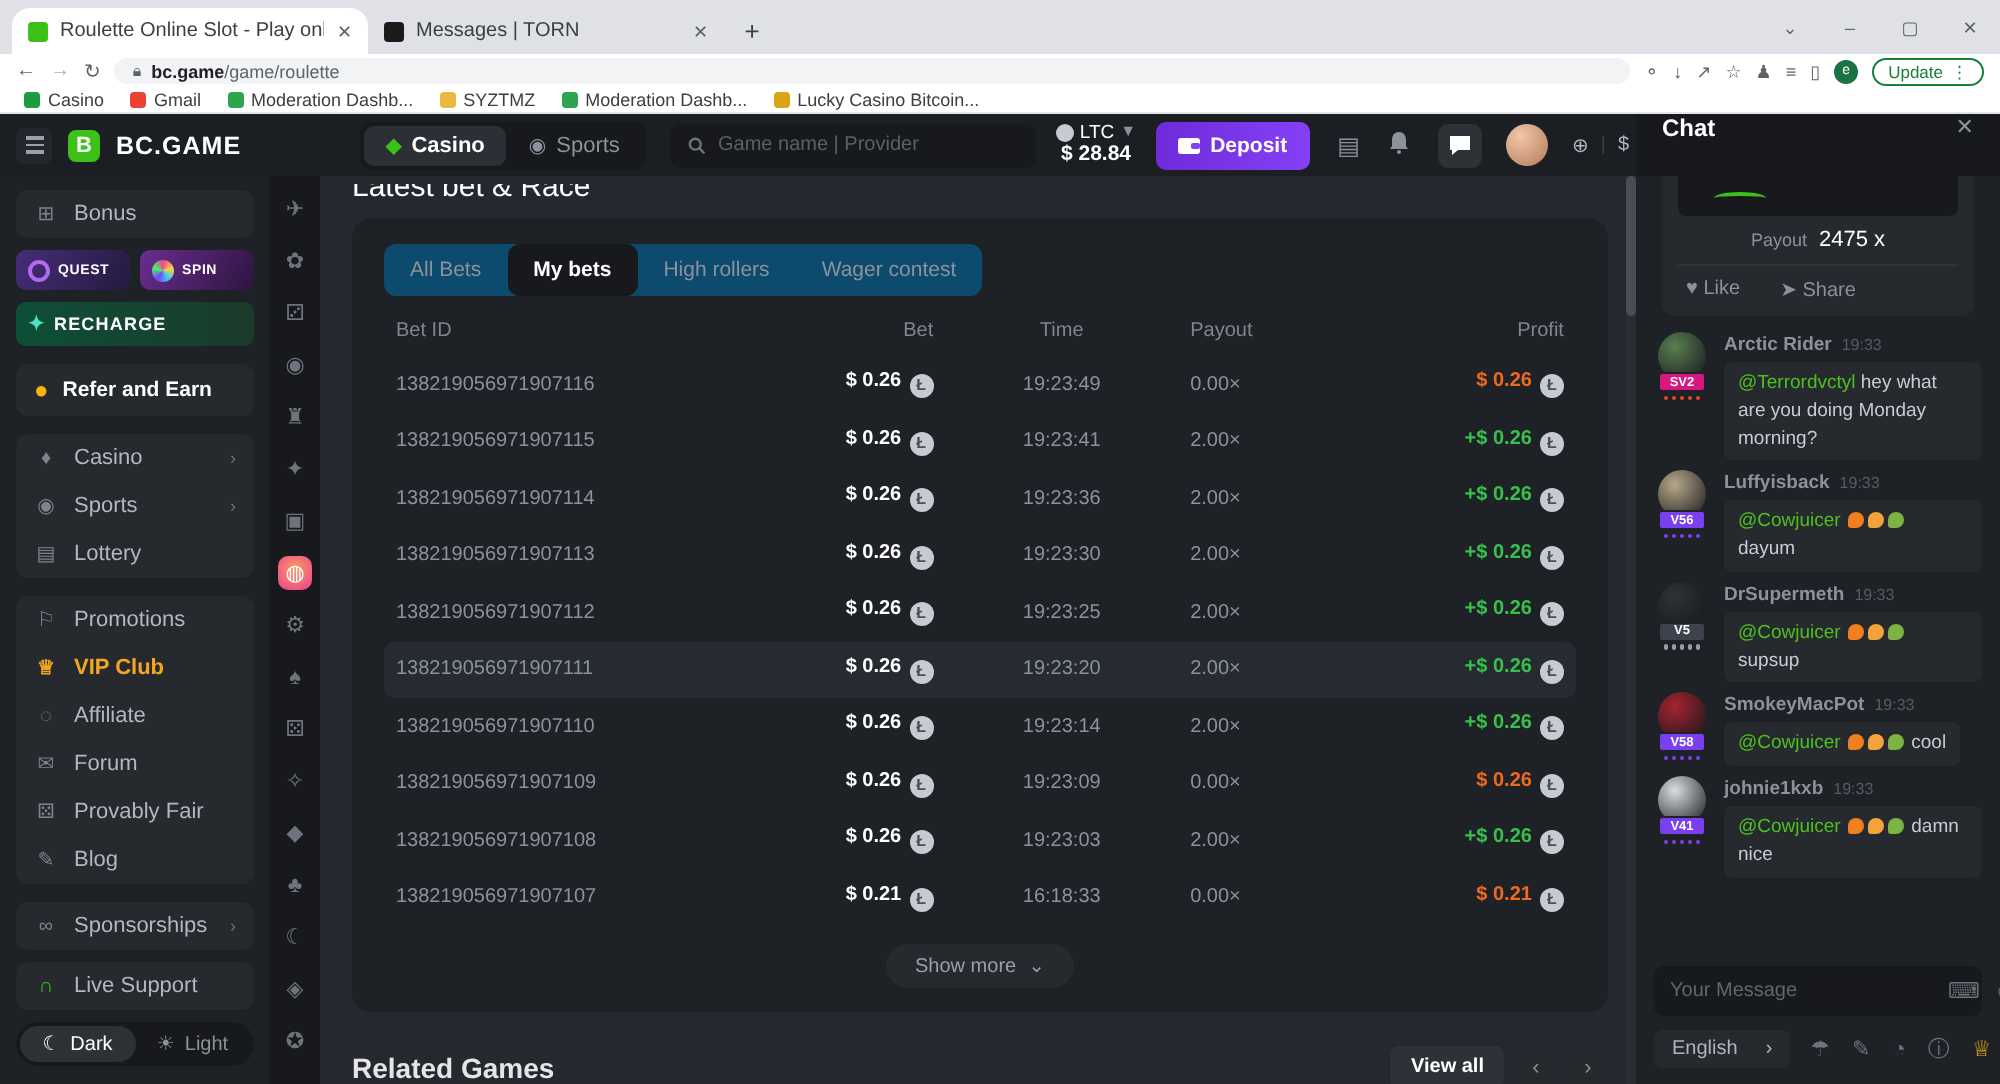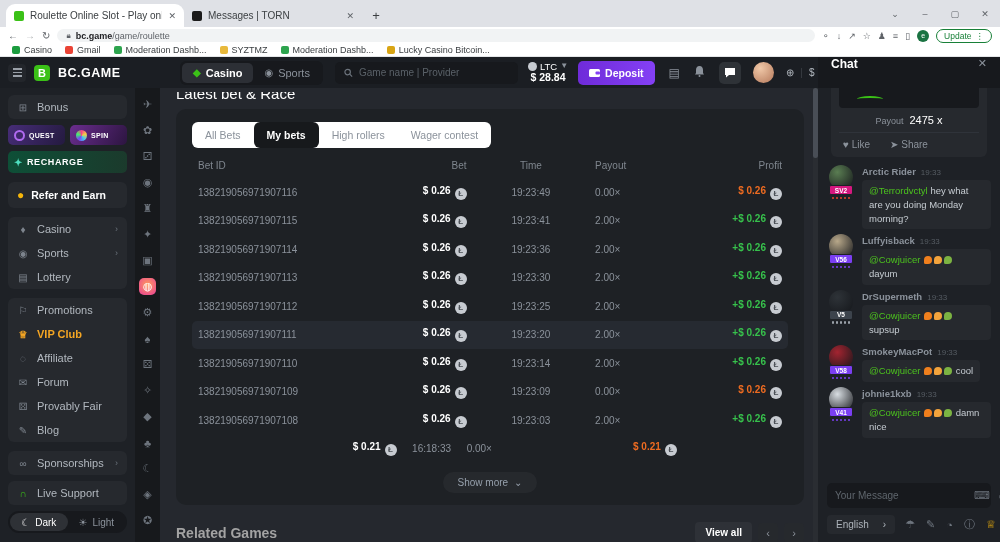--- a/index.html
+++ b/index.html
@@ -89,37 +89,37 @@
   .vip { color:#f5a623 !important; font-weight:bold; }
   .green-ic { color:#3bc117 !important; }
   .theme-toggle { display:flex; background:#17191d; border-radius:13px; padding:2px; margin-top:3px; }
   .theme-half { flex:1; height:18px; display:flex; align-items:center; justify-content:center; gap:5px; font-size:10px; color:#8b929b; border-radius:11px; }
   .theme-half.active { background:#2e3136; color:#fff; }
 
   
   .clip-title { height:10px; overflow:hidden; margin-bottom:7px; }
   .clip-title span { display:inline-block; transform:translateY(-7px); color:#fff; font-weight:normal; font-size:15px; }
   .bet-card { background:#1e2125; border-radius:10px; padding:13px 16px 12px; }
-  .tabs { display:inline-flex; background:#ffffff; border-radius:6px; margin-bottom:4px;justify-content:flex-end; }
+  .tabs { display:inline-flex; background:#0c4a6e; border-radius:6px; margin-bottom:4px;justify-content:flex-end; }
   .tabitem { padding:7px 13px; font-size:10.5px; color:#8b929b; border-radius:6px; }
   .tabitem.active { background:#17191c; color:#fff; font-weight:bold; }
   .thead, .trow { display:grid; grid-template-columns:34% 12% 22% 14% 18%; align-items:center; padding:0 6px; }
   .thead { height:26px; font-size:10px; color:#7f868e; }
   .trow { height:28.5px; font-size:10px; color:#8b929b; border-radius:5px; }
   .trow.hl { background:#262a31; }
   .c-bet, .c-profit, .h-bet, .h-profit { text-align:right; }
   .c-time, .h-time { text-align:center; }
   .c-bet { color:#fff; font-weight:bold; }
   .coin { display:inline-block; width:12px; height:12px; border-radius:50%; background:#c7cbd1; color:#4a4f56; font-size:8px; font-weight:bold; text-align:center; line-height:12px; margin-left:4px; vertical-align:-2px; }
   .win { color:#37c14c; font-weight:bold; }
   .loss { color:#ed6b21; font-weight:bold; }
   .show-more-wrap { display:flex; justify-content:center; margin-top:9px; }
   .show-more { display:inline-flex; align-items:center; gap:6px; background:#26292d; border-radius:14px; padding:5px 15px; color:#96a0ac; font-size:10px; }
   .related-bar { display:flex; align-items:center; margin-top:17px; }
-  .related-title { color:#a3a3a3; font-weight:bold; font-size:14px; }
+  .related-title { color:#e5e5e5; font-weight:bold; font-size:14px; }
   .related-actions { margin-left:auto; display:flex; gap:6px; align-items:center; }
   .viewall { background:#2e3137; color:#fff; font-weight:bold; font-size:10px; border-radius:4px; padding:5px 10px; }
   .pg-btn { width:20px; height:20px; background:#26292d; border-radius:4px; color:#8b929b; font-size:11px; display:flex; align-items:center; justify-content:center; }
 
   
   .chat-scroll { flex:1; overflow:hidden; padding:0 9px; }
   .pinned { background:#26292e; border-radius:6px; margin:-16px 4px 8px; padding:6px 8px 0; }
   .pinned .thumbbox { height:30px; background:#17191d; border-radius:4px; overflow:hidden; position:relative; }
   .pinned .squig { position:absolute; left:18px; top:18px; width:26px; height:6px; border-radius:50%; border-top:2px solid #3bc117; }
   .pinned .payline { display:flex; justify-content:center; gap:6px; align-items:baseline; padding:6px 0; }
@@ -470,20 +470,21 @@
             <span class="c-profit loss">$ 0.26<span class="coin">Ł</span></span>
           </div>
           <div class="trow">
             <span class="c-id">138219056971907108</span>
             <span class="c-bet">$ 0.26<span class="coin">Ł</span></span>
             <span class="c-time">19:23:03</span>
             <span class="c-payout">2.00×</span>
             <span class="c-profit win">+$ 0.26<span class="coin">Ł</span></span>
           </div>
           <div class="trow">
+            <span class="c-id">138219056971907107</span>
             <span class="c-bet">$ 0.21<span class="coin">Ł</span></span>
             <span class="c-time">16:18:33</span>
             <span class="c-payout">0.00×</span>
             <span class="c-profit loss">$ 0.21<span class="coin">Ł</span></span>
           </div>
         </div>
       <div class="show-more-wrap">
         <span class="show-more">
             <span>Show more</span>
             <span>⌄</span>

